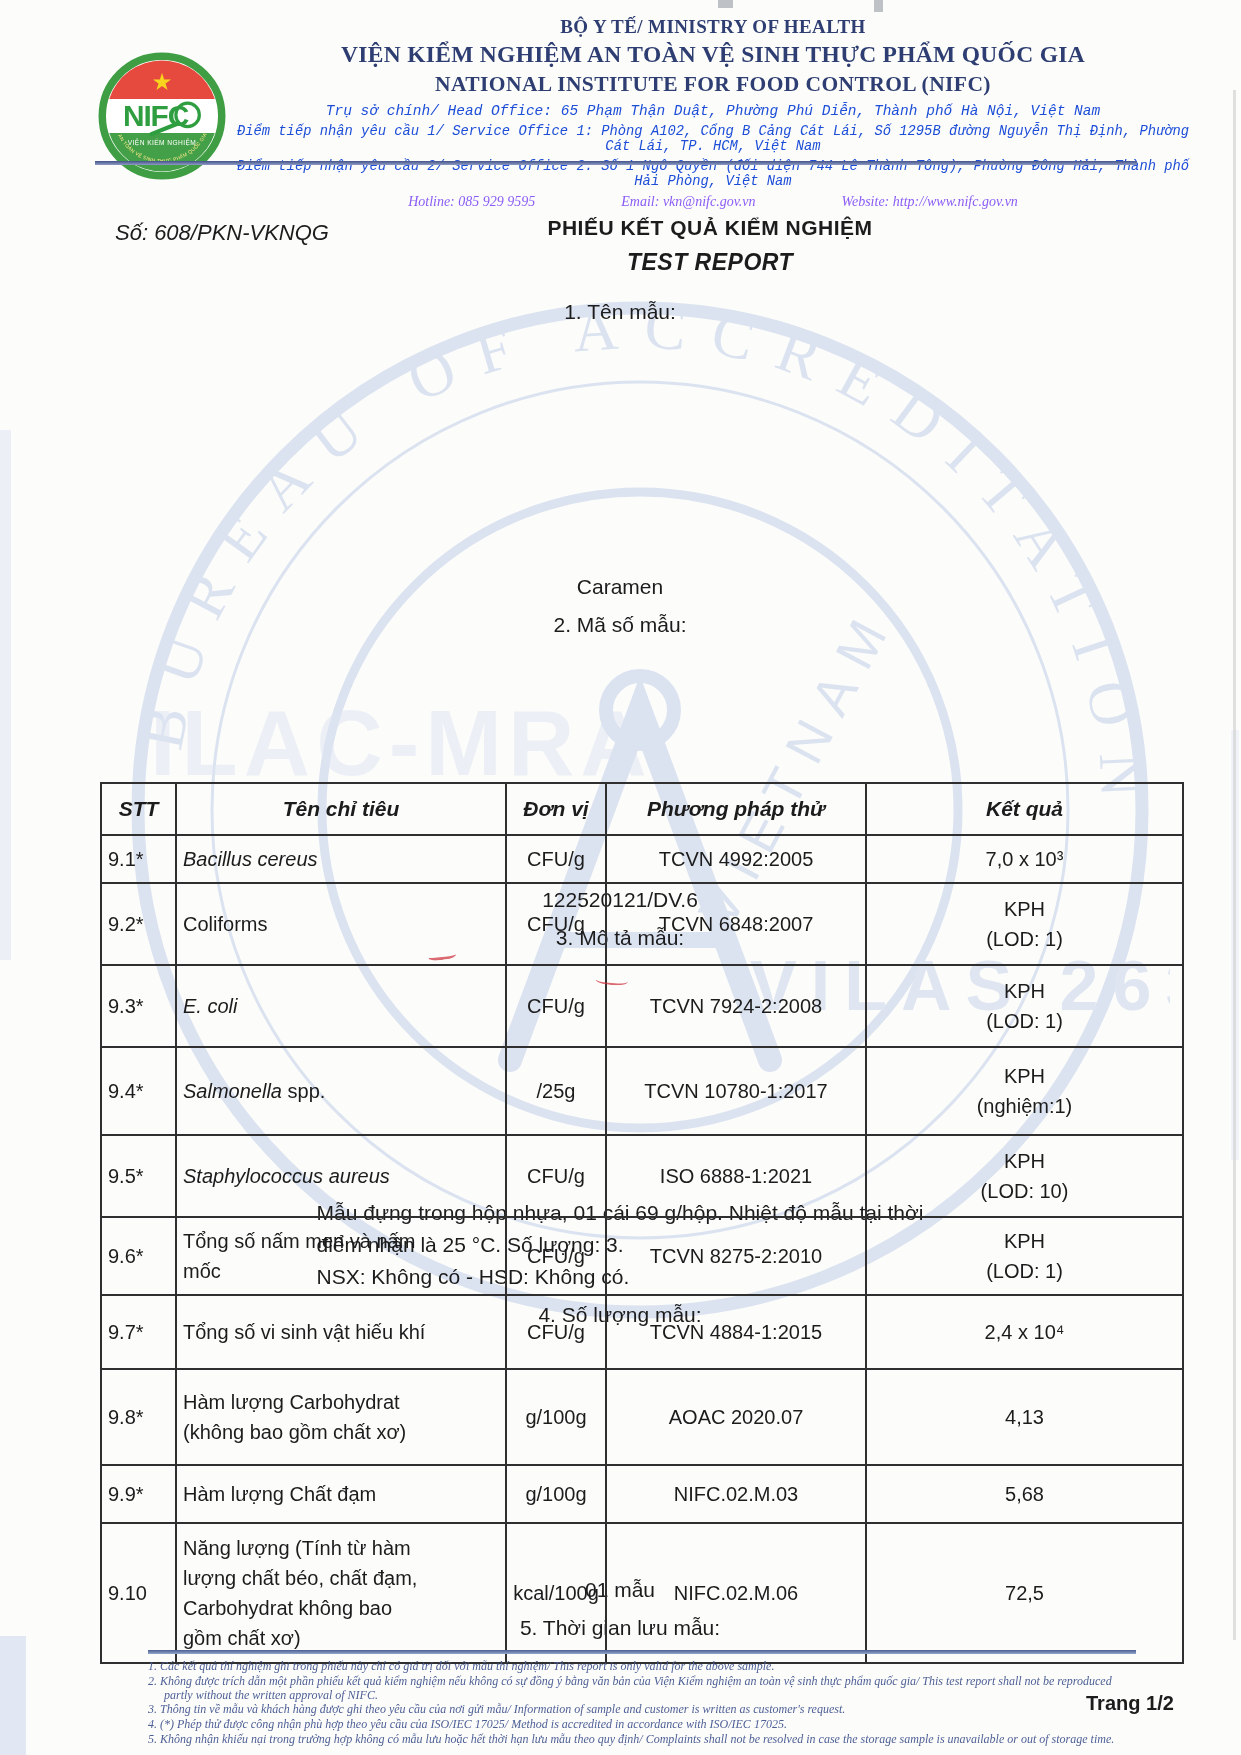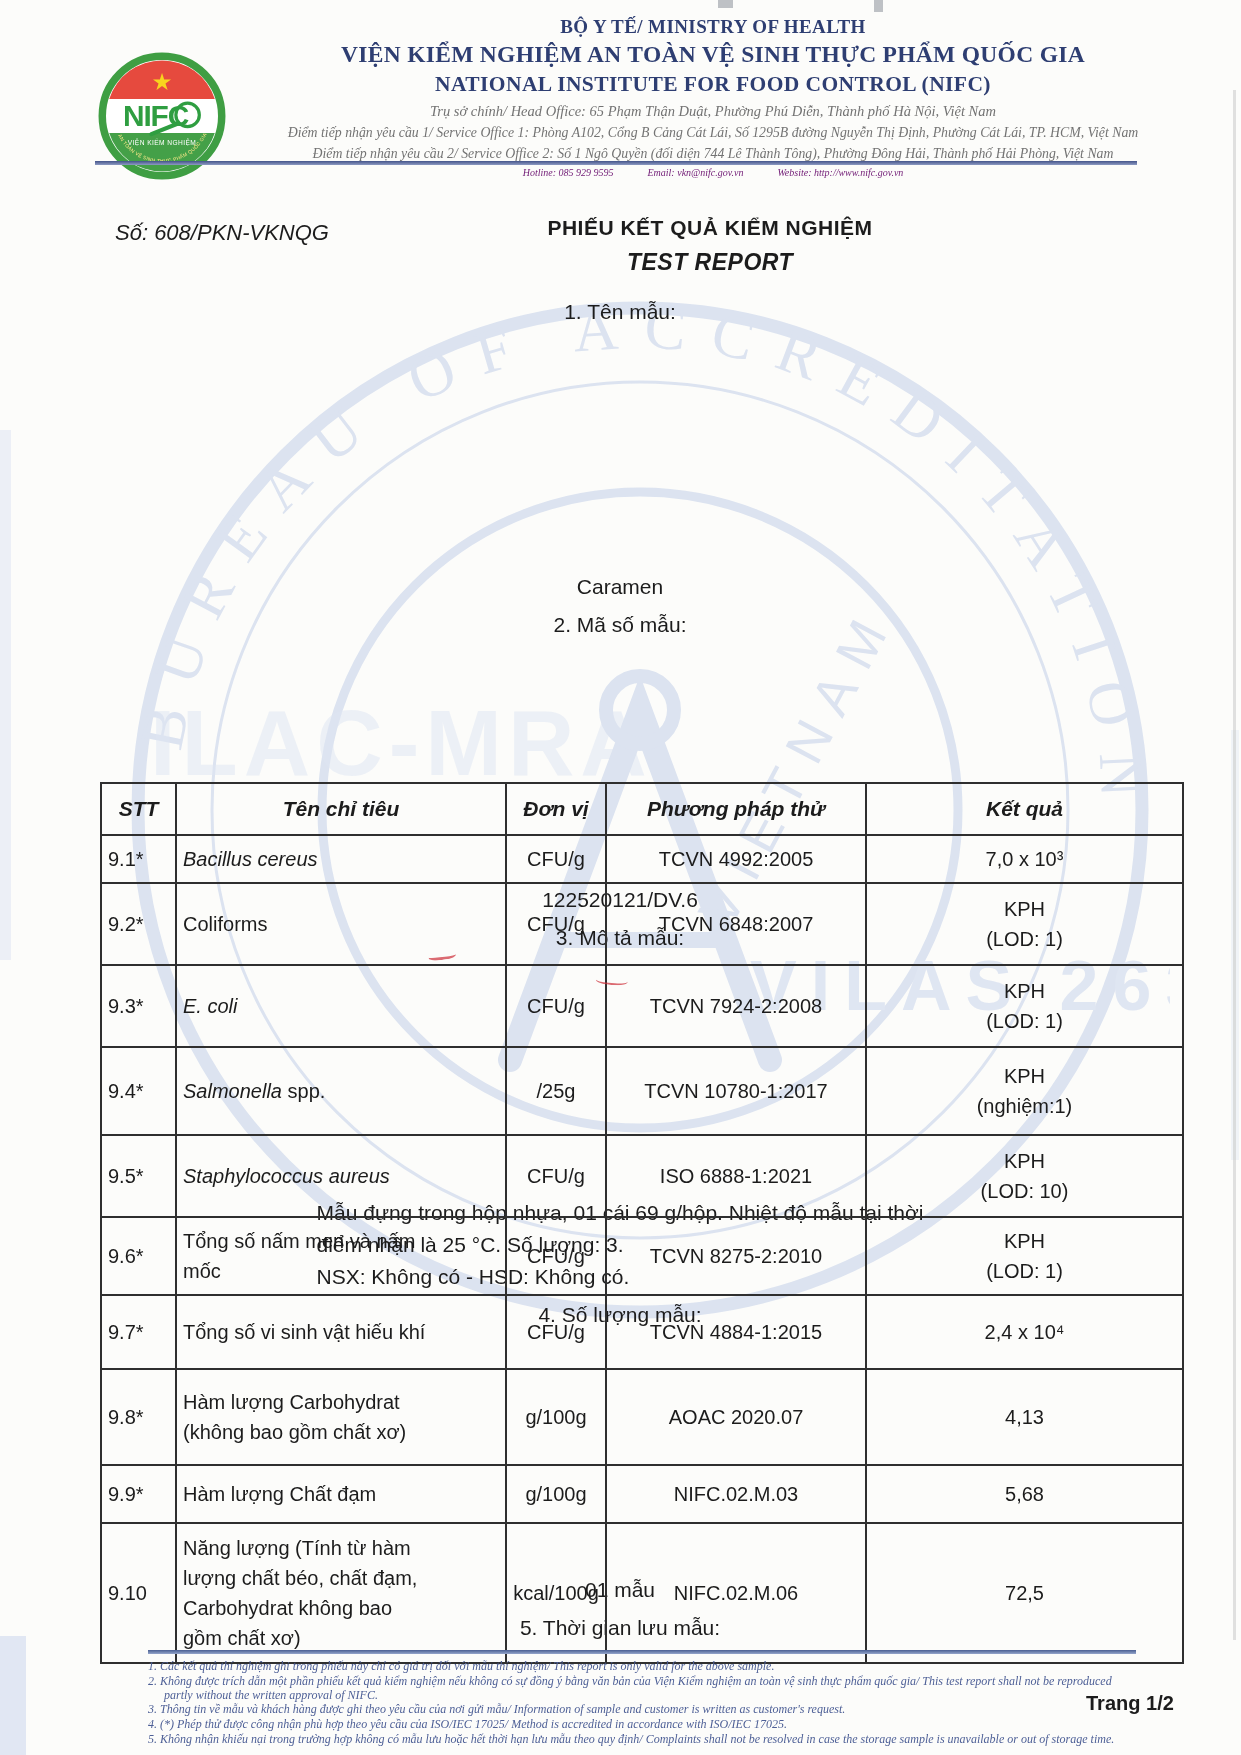--- a/index.html
+++ b/index.html
@@ -23,24 +23,24 @@
 
   
   .watermark{position:absolute;left:110px;top:280px;width:1060px;height:1060px;opacity:.55;pointer-events:none;}
 
   
   .logo{position:absolute;left:98px;top:52px;width:128px;height:128px;}
   .header-text{position:absolute;left:235px;top:16px;width:956px;text-align:center;color:#2e3e72;}
   .h-ministry{font-family:"Liberation Serif","DejaVu Serif",serif;font-weight:bold;font-size:19px;letter-spacing:.4px;}
   .h-vi{font-family:"Liberation Serif","DejaVu Serif",serif;font-weight:bold;font-size:23.5px;margin-top:3px;letter-spacing:.3px;}
   .h-en{font-family:"Liberation Serif","DejaVu Serif",serif;font-weight:bold;font-size:21.5px;margin-top:4px;letter-spacing:.4px;}
-  .h-addr{font-family:Liberation Serif, serif;font-style:italic;font-size:14.5px;margin-top:6px;color:#737373;}
+  .h-addr{font-family:Liberation Mono, monospace;font-style:italic;font-size:14.5px;margin-top:6px;color:#1d4ed8;}
   .h-addr.small{font-size:13.8px;margin-top:5px;}
-  .h-contact{display:flex;justify-content:center;gap:34px;margin-top:5px;
-    font-family:"Liberation Serif","DejaVu Serif",serif;font-style:italic;font-size:10px;color:#701a75;}
+  .h-contact{display:flex;justify-content:center;gap:86px;margin-top:5px;
+    font-family:"Liberation Serif","DejaVu Serif",serif;font-style:italic;font-size:14px;color:#8b5cf6;}
   .header-rule{position:absolute;left:95px;top:161px;width:1042px;height:4px;
     background:linear-gradient(#44548a,#8d9ac2);}
 
   
   .doc-number{position:absolute;left:115px;top:220px;font-size:22px;font-style:italic;}
   .title-block{position:absolute;left:360px;top:216px;width:700px;text-align:center;}
   .title-vi{font-size:21px;font-weight:bold;letter-spacing:.5px;}
   .title-en{font-size:23px;font-weight:bold;font-style:italic;margin-top:9px;letter-spacing:.5px;}
 
   

